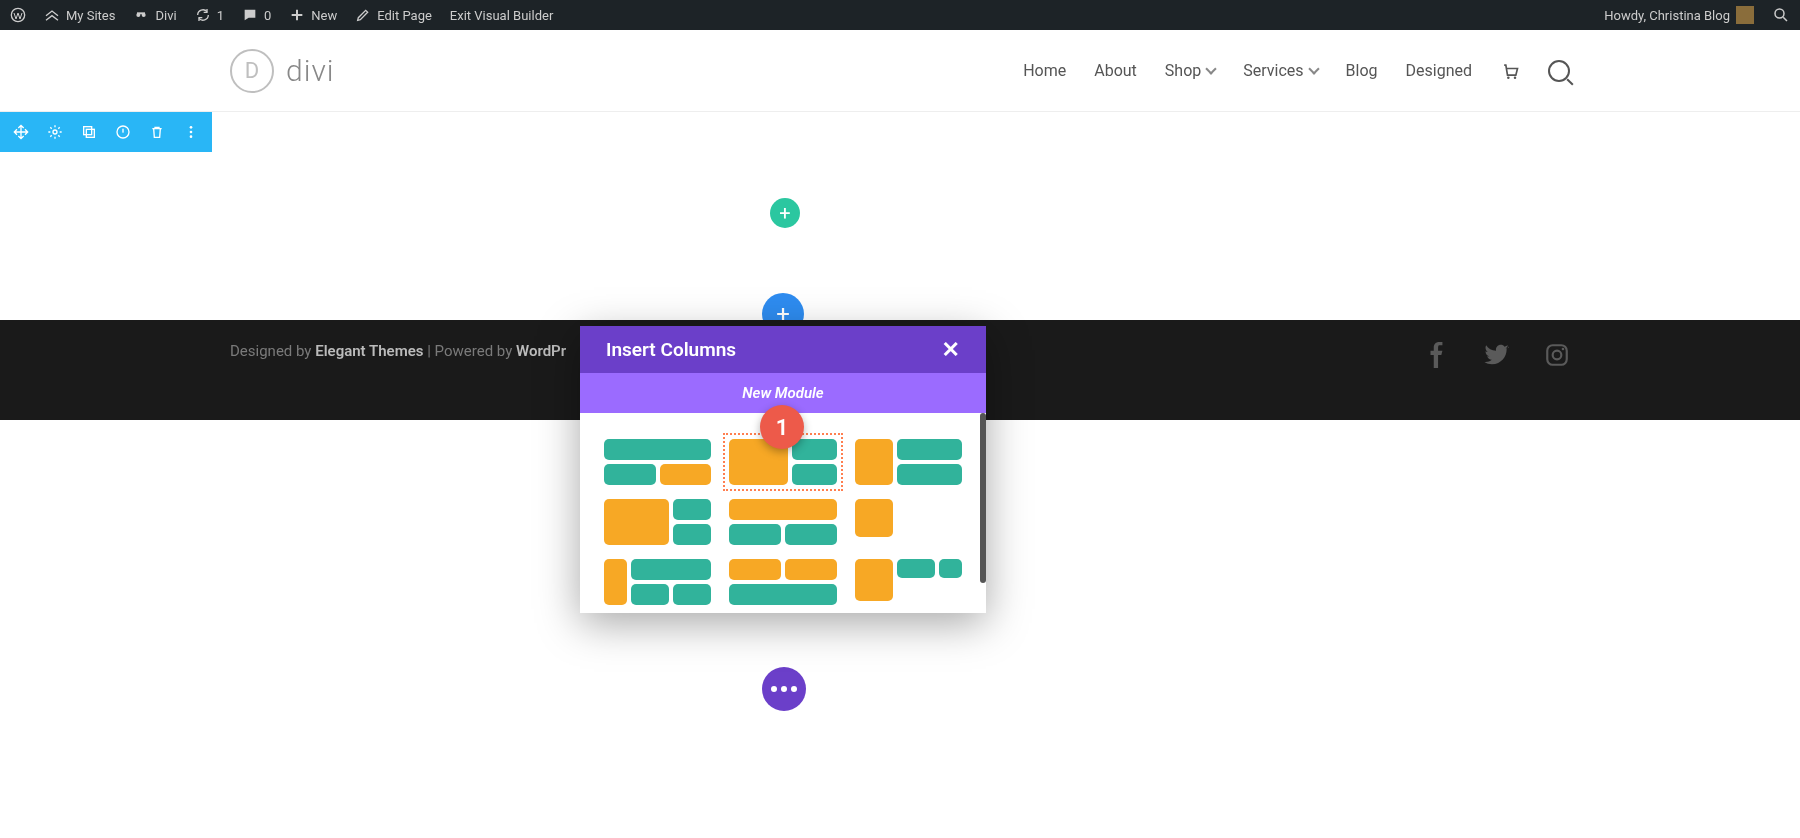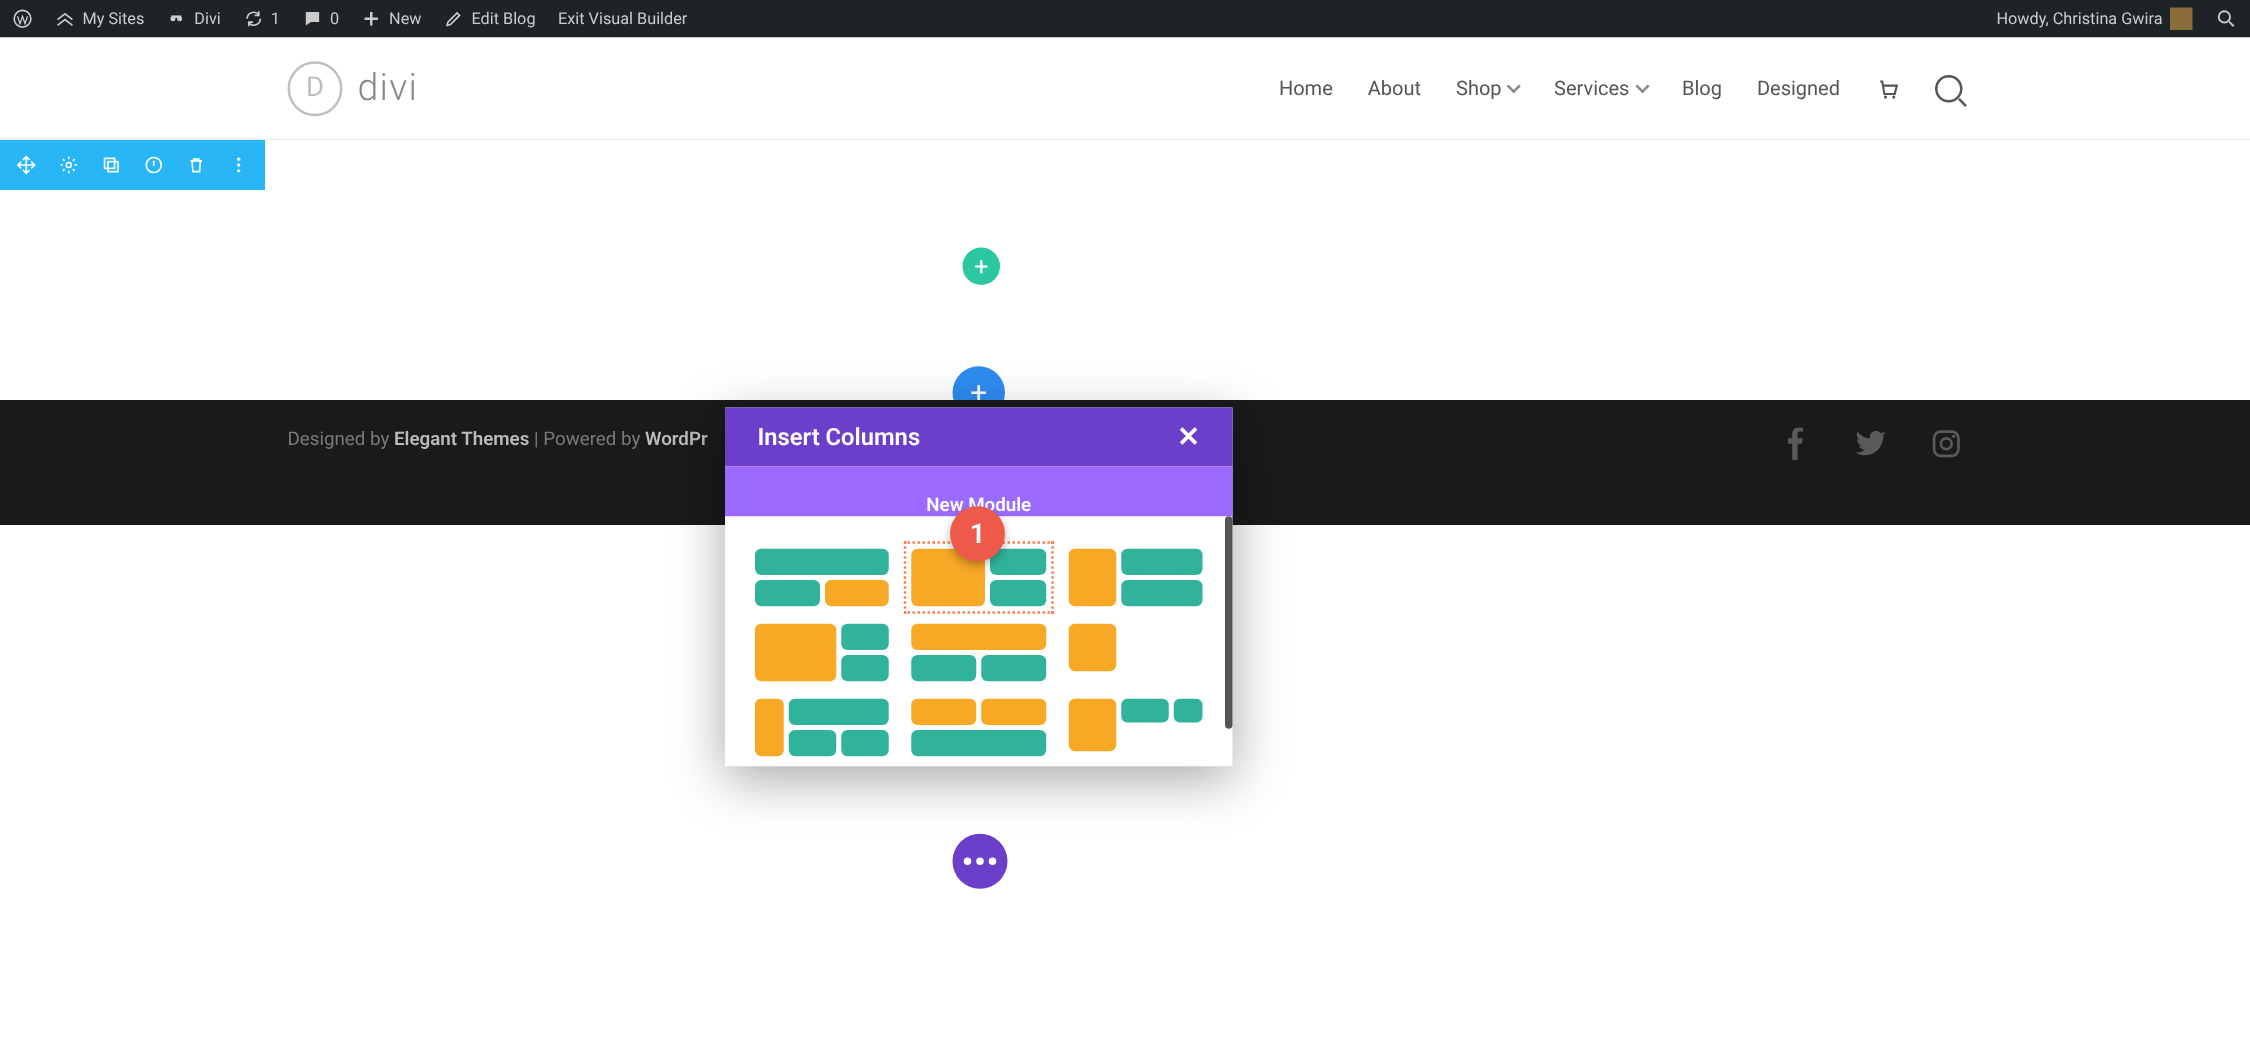--- a/index.html
+++ b/index.html
@@ -39,21 +39,21 @@
   .footer{position:absolute;top:320px;left:0;right:0;height:100px;background:#1a1a1a;color:#7a7a7a;display:flex;align-items:flex-start;justify-content:space-between;padding:22px 230px 0;font-size:15px;}
   .footer a{color:#bbb;text-decoration:none;font-weight:600;}
   .social{display:flex;gap:34px;}
   .social svg{width:26px;height:26px;}
 
   
   .modal{position:absolute;top:326px;left:580px;width:406px;background:#fff;box-shadow:0 10px 40px rgba(0,0,0,.35);z-index:50;}
   .modal-hd{background:#6b3fc9;color:#fff;height:47px;display:flex;align-items:center;justify-content:space-between;padding:0 26px;font-size:19px;font-weight:600;}
   .close-x{font-size:22px;cursor:pointer;}
   .modal-tabs{display:flex;background:#8252e6;color:#fff;height:40px;font-size:15px;}
-  .mtab{flex:1;display:flex;align-items:flex-end;justify-content:center;cursor:pointer;}
+  .mtab{flex:1;display:flex;align-items:center;justify-content:center;cursor:pointer;font-style:italic;}
   .mtab.active{background:#9b6bff;font-weight:600;}
   .modal-body{padding:26px 24px 8px;display:grid;grid-template-columns:repeat(3,1fr);gap:14px 18px;position:relative;}
   .scrollbar{position:absolute;right:0;top:0;width:6px;height:170px;background:#555;border-radius:3px;}
   .layout{height:46px;display:grid;gap:4px;cursor:pointer;}
   .layout.sel{outline:2px dotted #ff7f50;outline-offset:4px;}
   .blk{border-radius:5px;}
   .t{background:#31b39b;}
   .o{background:#f7a825;}
 
   
@@ -104,29 +104,29 @@
     <div class="wp-item">
         <svg viewBox="0 0 24 24">
           <path d="M12 4v16M4 12h16" stroke="#ccc" stroke-width="3"></path>
         </svg>
         <span>New</span>
       </div>
     <div class="wp-item">
         <svg viewBox="0 0 24 24">
           <path d="M4 20l4-1 11-11-3-3L5 16l-1 4z" fill="none" stroke="#ccc" stroke-width="2"></path>
         </svg>
-        <span>Edit Blog</span>
+        <span>Edit Page</span>
       </div>
     <div class="wp-item">
         <span>Exit Visual Builder</span>
       </div>
   </div>
   <div class="wp-right">
     <div class="wp-item">
-        <span>Howdy, Christina Gwira</span>
+        <span>Howdy, Christina Blog</span>
         <span class="avatar"></span>
       </div>
     <div class="wp-item wp-search">
         <svg viewBox="0 0 24 24">
           <circle cx="10" cy="10" r="6" fill="none" stroke="#ccc" stroke-width="2"></circle>
           <path d="M15 15l5 5" stroke="#ccc" stroke-width="2"></path>
         </svg>
       </div>
   </div>
 </div>

